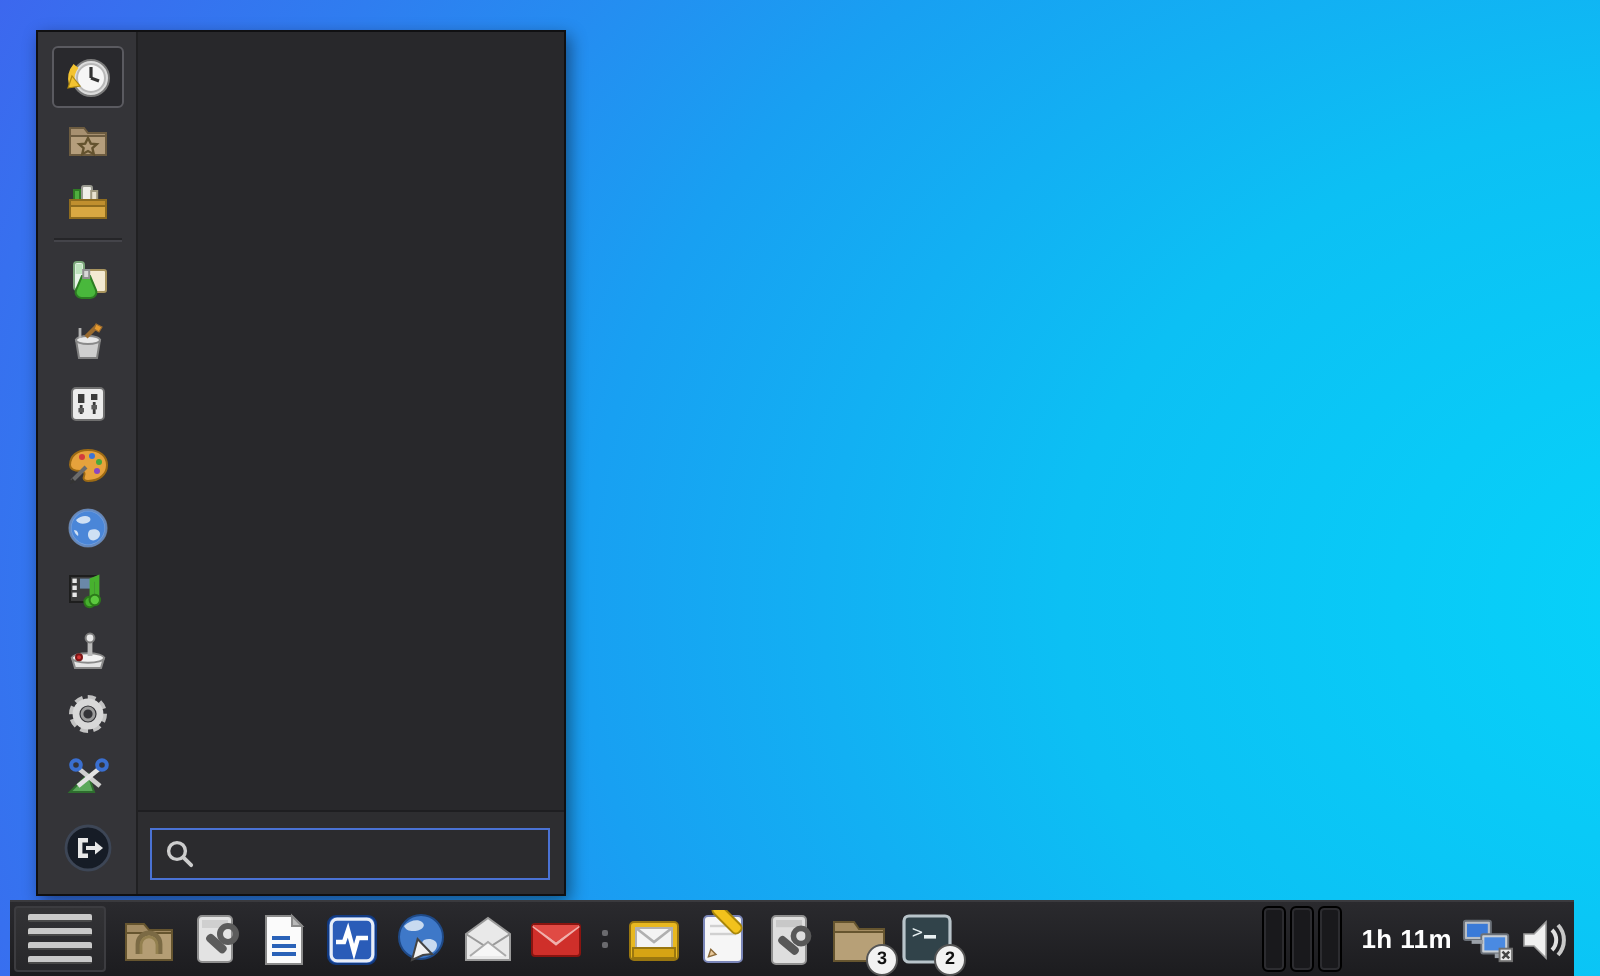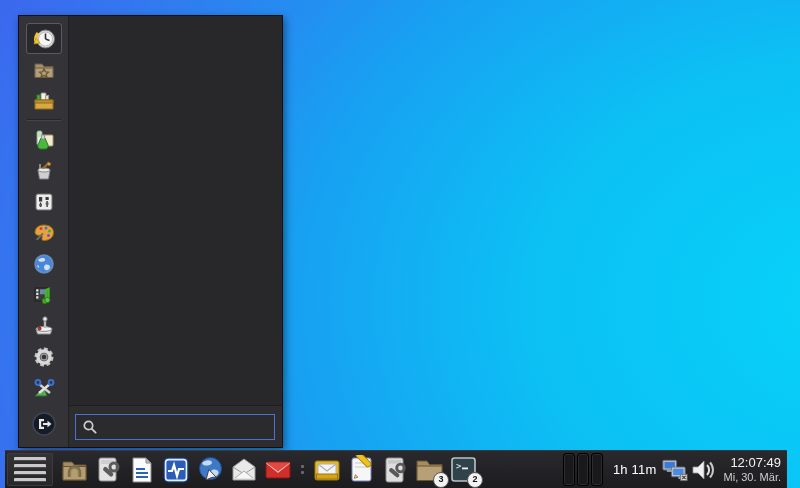--- a/index.html
+++ b/index.html
@@ -44,21 +44,21 @@
     justify-content:center;align-items:center;gap:3px;margin-right:4px;box-sizing:border-box;}
   .menu-btn .bar{width:32px;height:3px;background:#c9c9c9;border-bottom:1px solid #4a4a4a;border-radius:1px;}
   .tb-sep{display:flex;flex-direction:column;gap:3px;margin:0 6px;}
   .tb-sep i{width:3px;height:3px;background:#6a6a6e;border-radius:1px;}
   .badge{position:absolute;right:-4px;bottom:-2px;width:14px;height:14px;border-radius:50%;
     background:#f2f2f2;border:1px solid #555;color:#111;font-size:9px;font-weight:bold;
     display:flex;align-items:center;justify-content:center;line-height:1;}
   .pager{display:flex;gap:2px;margin-right:8px;}
   .pager .vd{width:10px;height:31px;background:#19191c;border:1px solid #000;
     border-radius:3px;box-shadow:inset 0 0 0 1px #2c2c30;}
-  .uptime{color:#fff;font-size:13px;font-weight:normal;margin:0 4px 0 2px;letter-spacing:.2px;text-align:center;}
+  .uptime{color:#fff;font-size:13px;font-weight:bold;margin:0 4px 0 2px;letter-spacing:.2px;text-align:center;}
   .tray-ico{width:26px;height:26px;display:flex;align-items:center;justify-content:center;margin:0 1px;}
   .clockblk{margin-left:4px;margin-right:2px;text-align:right;line-height:1.15;padding:2px 3px;}
   .clock-time{color:#f2f2f2;font-size:13px;}
   .clock-date{color:#cfcfcf;font-size:11px;}
   svg{display:block;}
 </style>
 </head>
 <body>
 
 <div class="desktop"></div>
@@ -414,18 +414,14 @@
     </span>
 
     <span class="tray-ico">
       <svg width="26" height="26" viewBox="0 0 26 26">
         <path d="M3 10 h5 l6 -6 v18 l-6 -6 H3 Z" fill="#f0f0f0" stroke="#9a9a9a" stroke-width=".8"></path>
         <path d="M17 8 a7 7 0 0 1 0 10" fill="none" stroke="#e0e0e0" stroke-width="2"></path>
         <path d="M20 5.5 a11 11 0 0 1 0 15" fill="none" stroke="#c8c8c8" stroke-width="2"></path>
       </svg>
     </span>
 
-    <div class="clockblk">
-      <div class="clock-time">12:07:49</div>
-      <div class="clock-date">Mi, 30. Mär.</div>
-    </div>
   </div>
 </div>
 
 </body></html>

